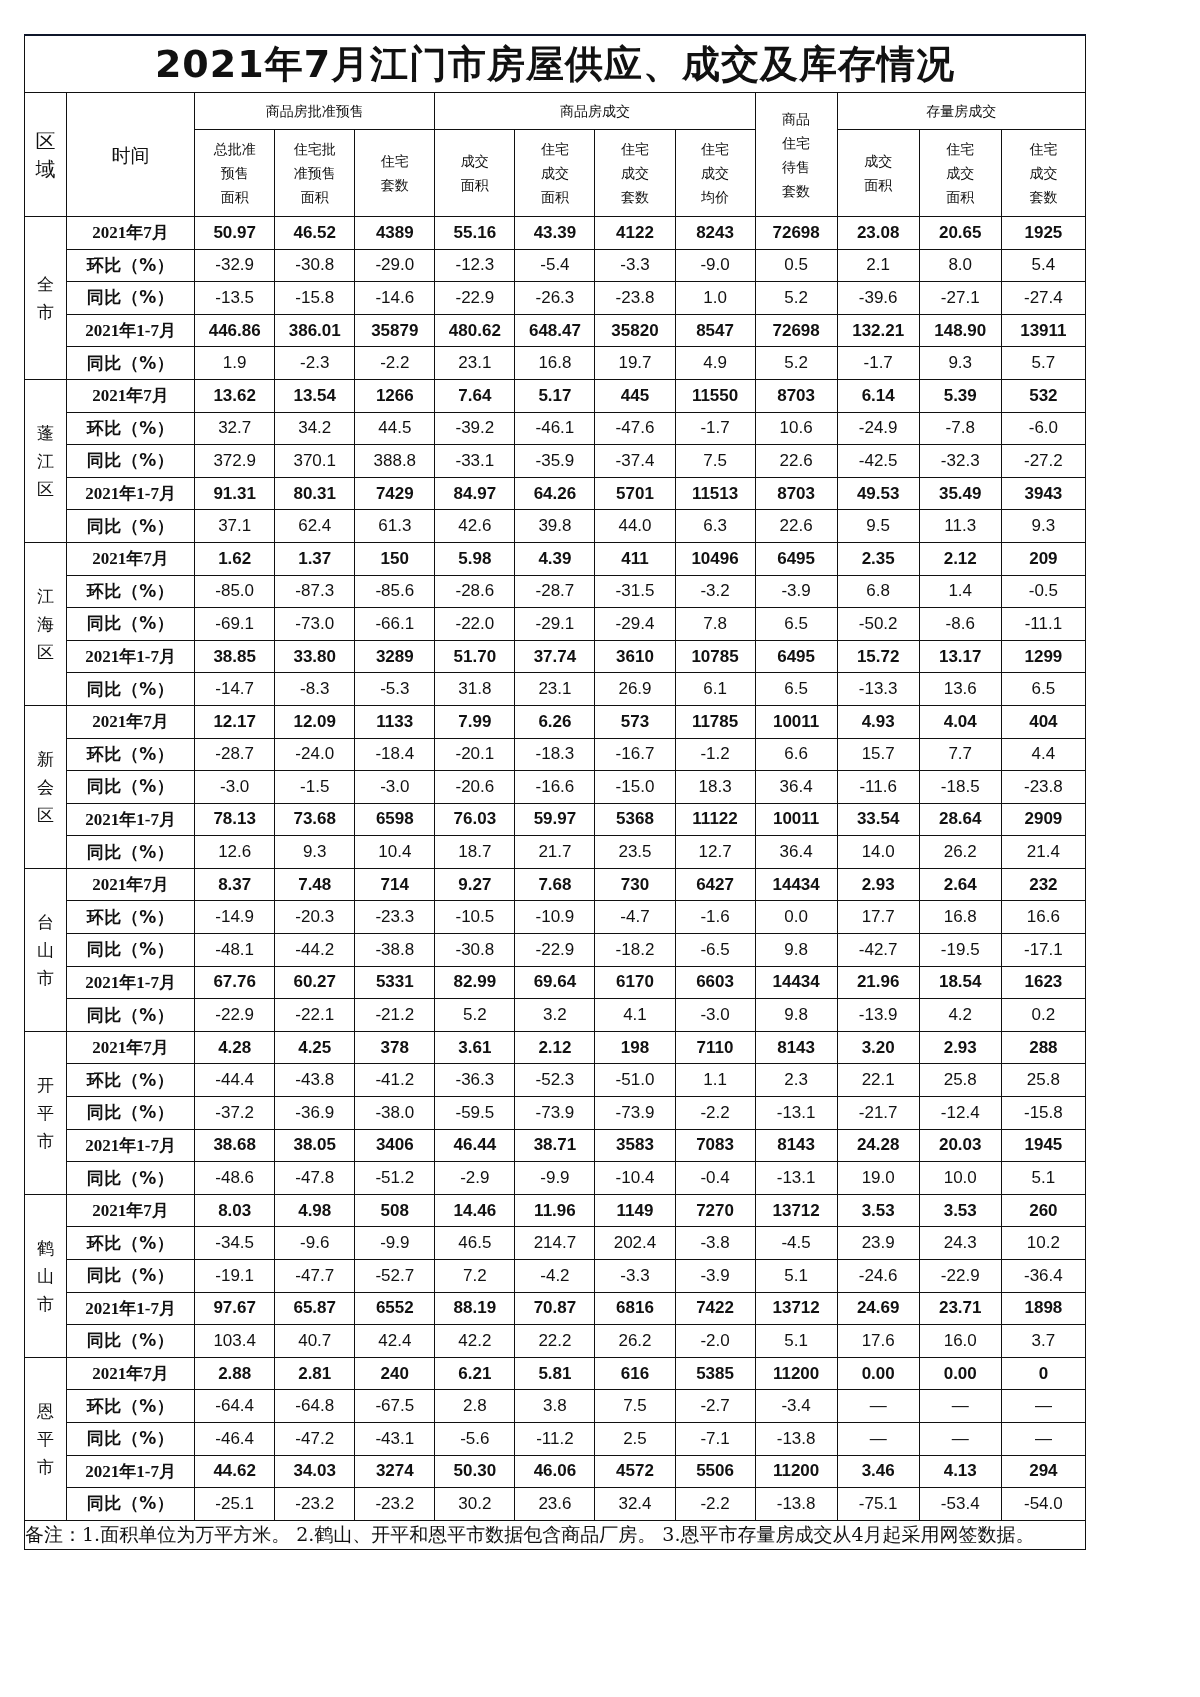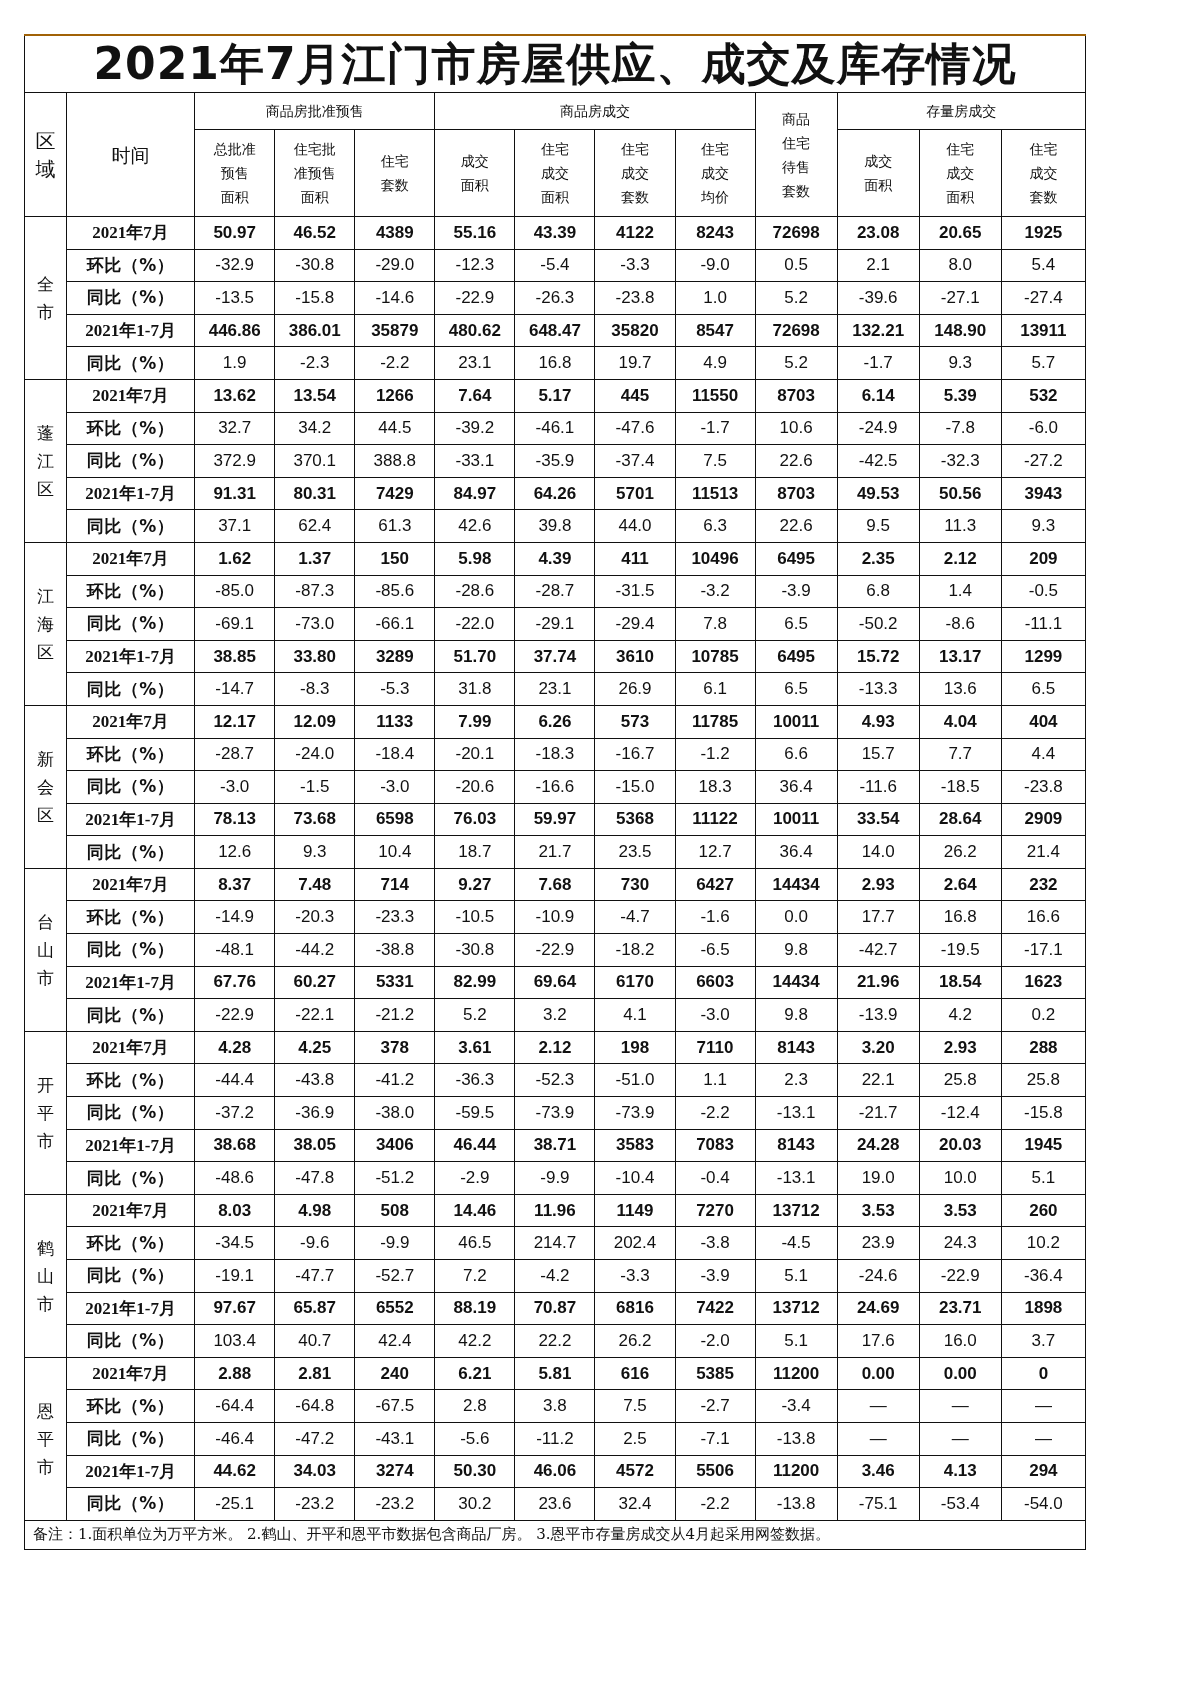--- a/index.html
+++ b/index.html
@@ -1,30 +1,30 @@
 <!DOCTYPE html>
 <html><head>
 <meta charset="utf-8">
 <style>
   html, body { margin:0; padding:0; background:#ffffff; }
   body { width:1200px; height:1697px; position:relative; font-family:"Liberation Sans", sans-serif; color:#111; }
   .sheet { position:absolute; left:24px; top:34px; width:1062px; }
   table { border-collapse:collapse; width:1062px; table-layout:fixed; }
   td, th { border:1.5px solid #111; text-align:center; vertical-align:middle; padding:0; }
-  .title { height:56px; font-weight:bold; font-size:44px; letter-spacing:1px; font-family:"DejaVu Sans", sans-serif; border-top:2px solid #a16207; }
+  .title { height:56px; font-weight:bold; font-size:38px; letter-spacing:1px; font-family:"DejaVu Sans", sans-serif; border-top:2px solid #0f172a; }
   th { font-weight:normal; font-size:14px; line-height:24px; font-family:"DejaVu Sans", sans-serif; }
   .grp { height:36px; }
   .sub { height:86px; }
   .region { font-size:20px; line-height:28px; font-family:"DejaVu Sans", sans-serif; }
   .region span { display:block; }
   tr.r td { height:31.6px; font-size:17px; }
   .lbl-bold { font-family:"Liberation Serif", serif; font-weight:bold; font-size:17px;margin-left:31px; }
   .lbl-norm { font-family:"DejaVu Sans", sans-serif; font-size:16px; letter-spacing:0.5px;font-weight:bold; }
   .bold { font-weight:bold; }
-  .note { height:28px; text-align:left; font-size:15px; padding-left:8px; font-family:"DejaVu Serif", serif; }
+  .note { height:28px; text-align:left; font-size:19px; padding-left:0; font-family:"DejaVu Serif", serif; }
 </style>
 </head>
 <body>
 
 <div class="sheet">
 <table>
   <colgroup>
         <col style="width: 42px;">
         <col style="width: 128px;">
         <col style="width: 80px;">
@@ -235,21 +235,21 @@
           <td class="lbl-bold">2021年1-7月</td>
           <td class="bold">91.31</td>
           <td class="bold">80.31</td>
           <td class="bold">7429</td>
           <td class="bold">84.97</td>
           <td class="bold">64.26</td>
           <td class="bold">5701</td>
           <td class="bold">11513</td>
           <td class="bold">8703</td>
           <td class="bold">49.53</td>
-          <td class="bold">50.56</td>
+          <td class="bold">35.49</td>
           <td class="bold">3943</td>
         </tr>
         <tr class="r">
           <td class="lbl-norm">同比（%）</td>
           <td class="">37.1</td>
           <td class="">62.4</td>
           <td class="">61.3</td>
           <td class="">42.6</td>
           <td class="">39.8</td>
           <td class="">44.0</td>

